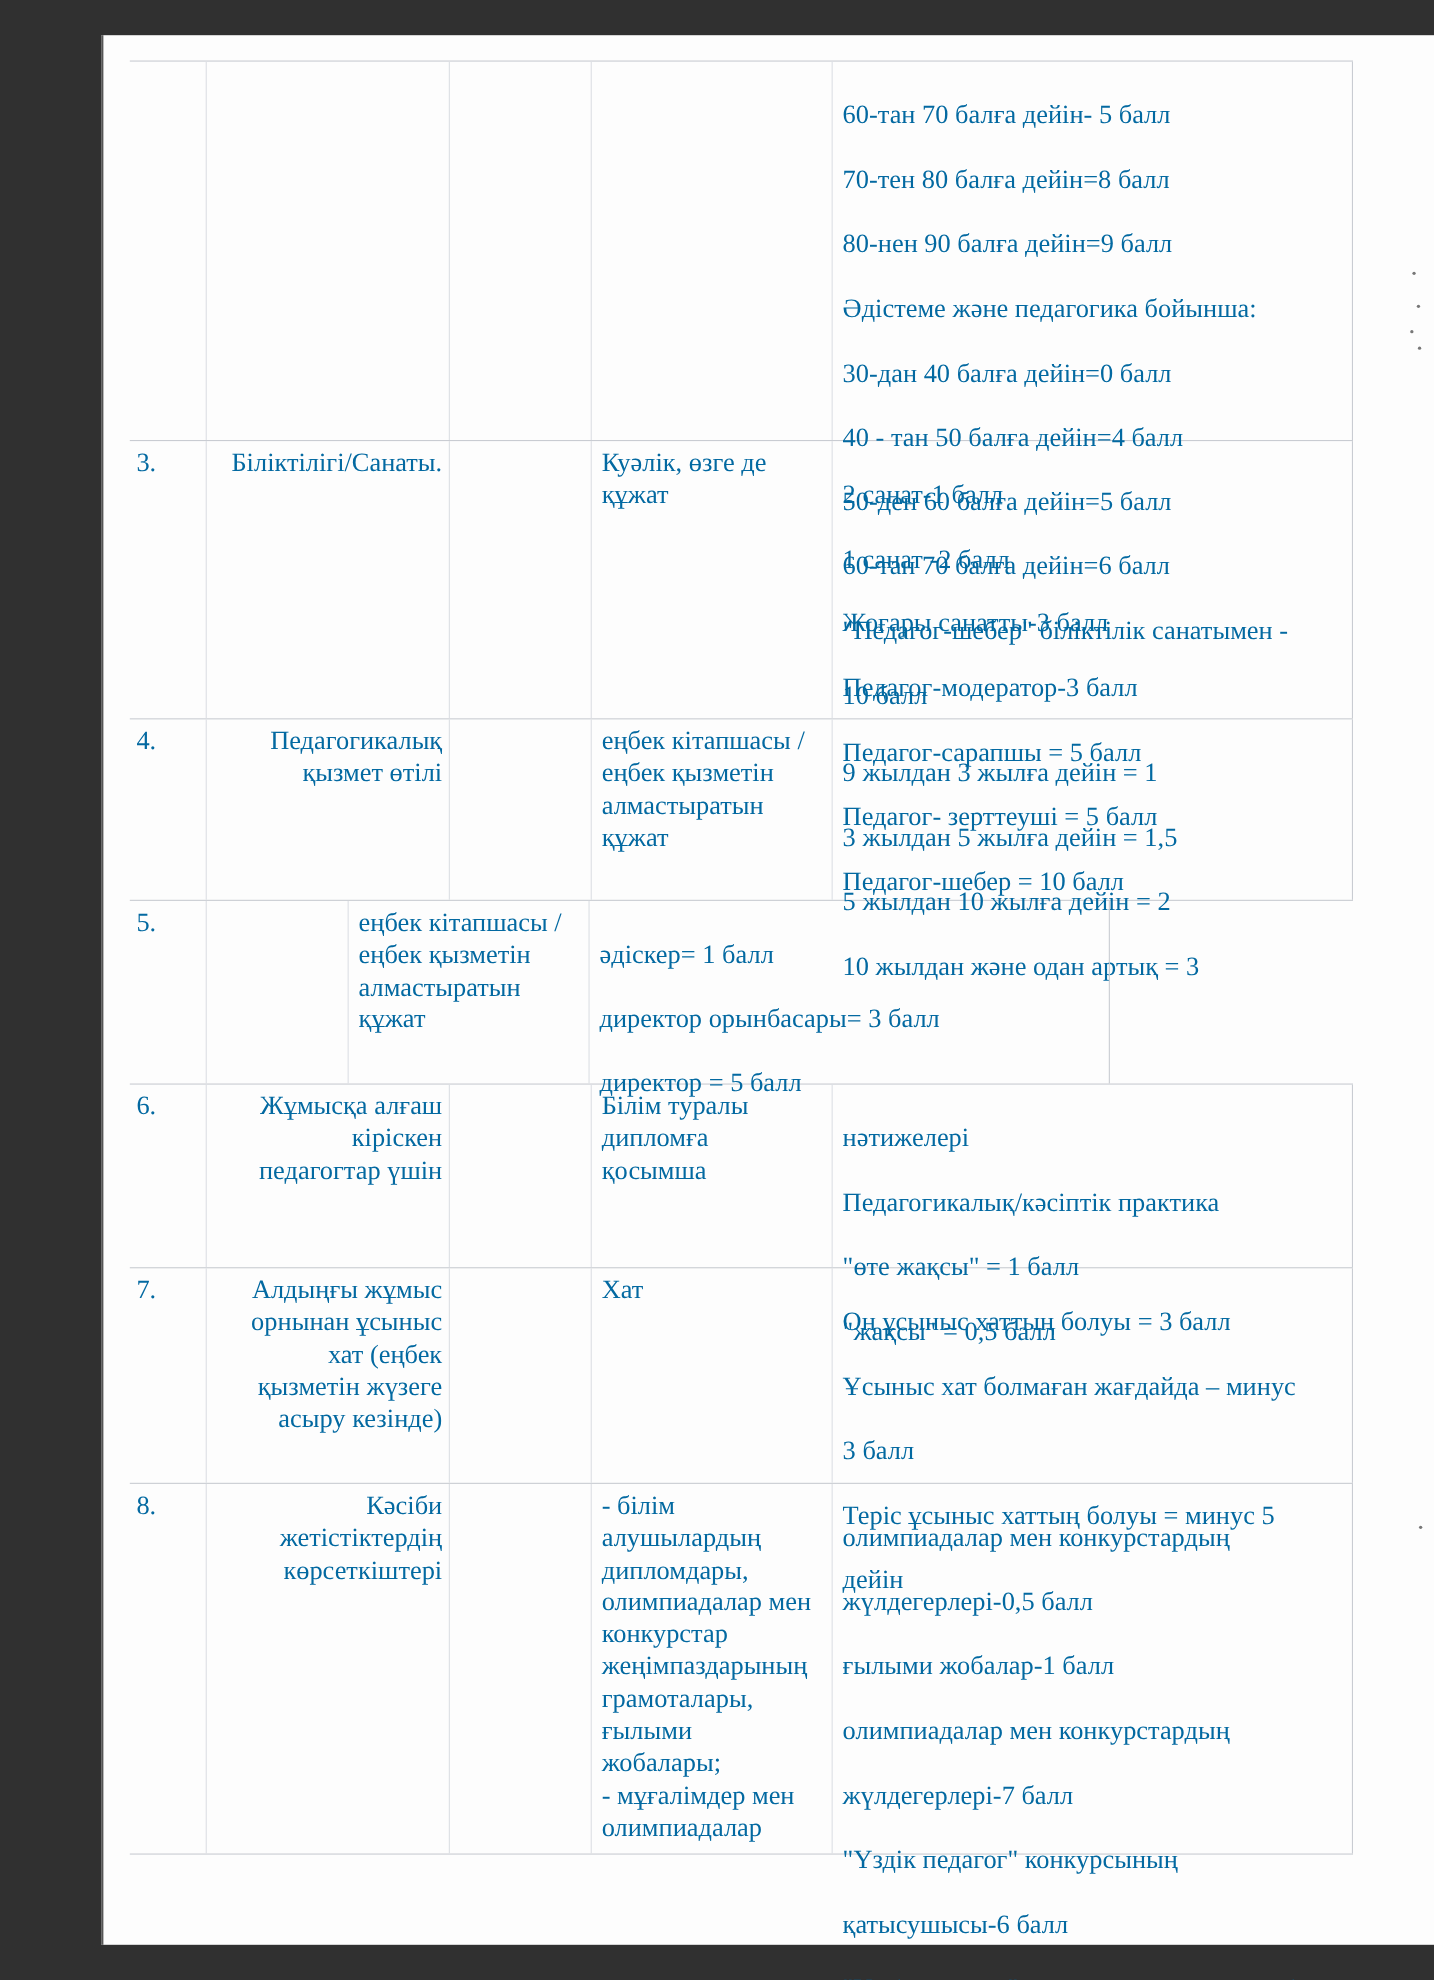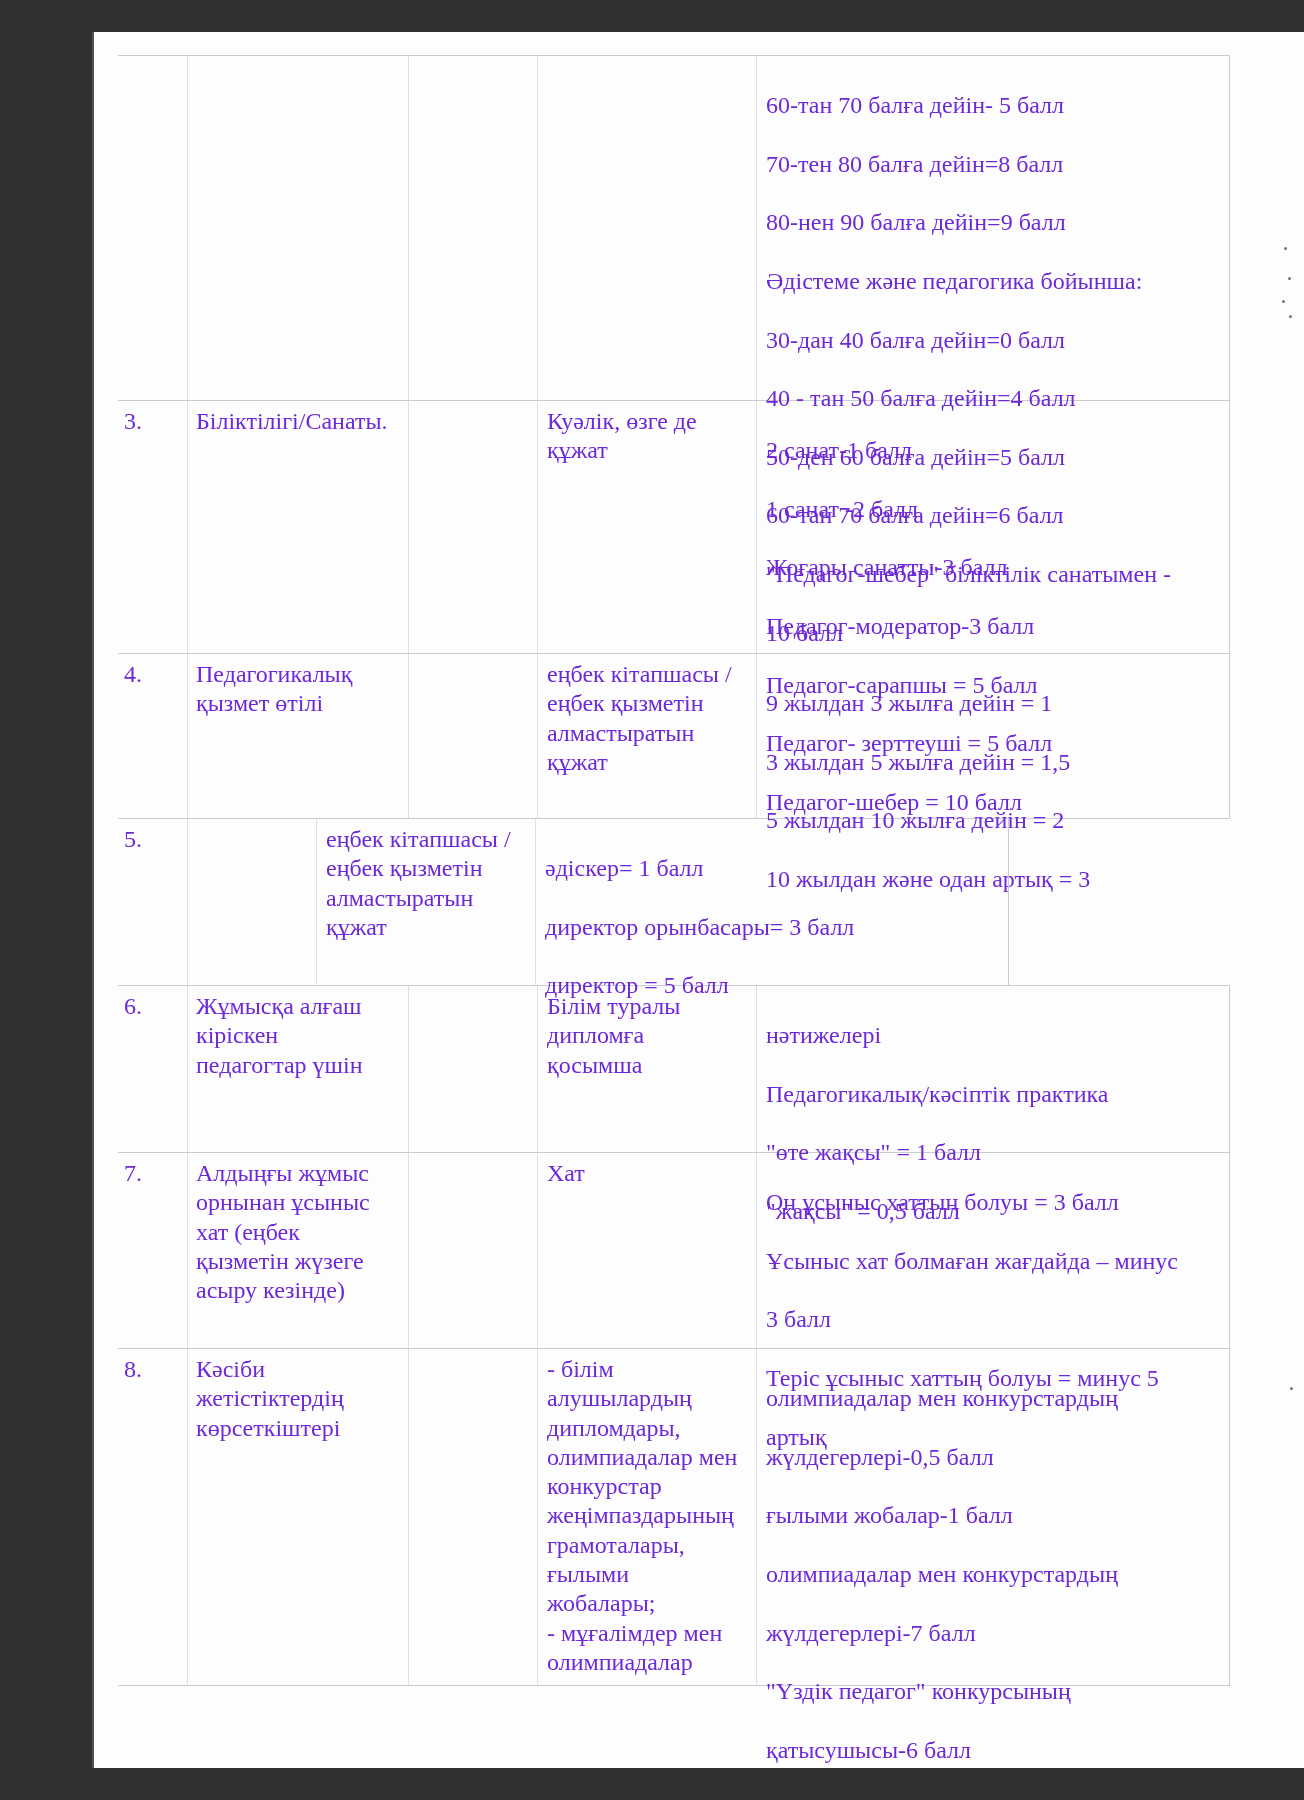--- a/index.html
+++ b/index.html
@@ -25,27 +25,27 @@
     .row {
       position: relative;
       display: flex;
       border-bottom: 1.5px solid #c9ccd2;
       box-sizing: border-box;
     }
     .cell {
       box-sizing: border-box;
       font-size: 24px;
       line-height: 29.3px;
-      color: #6d28d9;
+      color: #0369a1;
       padding: 6px 6px 0 6px;
       border-right: 1px solid #dcdfe4;
       white-space: pre-line;
     }
     .c-num  { width: 70px; }
-    .c-name { width: 221px; padding-left: 8px; }
+    .c-name { width: 221px; padding-left: 8px; text-align: right; }
     .c-empty{ width: 129px; }
     .c-doc  { width: 219px; padding-left: 9px; }
     .c-crit { width: 473px; padding-left: 9px; border-right: 1.5px solid #c9ccd2; }
     .line { display: block; }
     .speck {
       position: absolute; width: 3px; height: 3px;
       background: #777; border-radius: 50%;
     }
   </style>
 </head>
@@ -145,21 +145,21 @@
 хат (еңбек
 қызметін жүзеге
 асыру кезінде)</div>
       <div class="cell c-empty"></div>
       <div class="cell c-doc">Хат</div>
       <div class="cell c-crit">
         <span class="line">Оң ұсыныс хаттың болуы = 3 балл</span>
         <span class="line">Ұсыныс хат болмаған жағдайда – минус</span>
         <span class="line">3 балл</span>
         <span class="line">Теріс ұсыныс хаттың болуы = минус 5</span>
-        <span class="line">артық</span>
+        <span class="line">дейін</span>
       </div>
     </div>
 
     <div class="row" style="height:337px;">
       <div class="cell c-num">8.</div>
       <div class="cell c-name">Кәсіби
 жетістіктердің
 көрсеткіштері</div>
       <div class="cell c-empty"></div>
       <div class="cell c-doc">- білім

